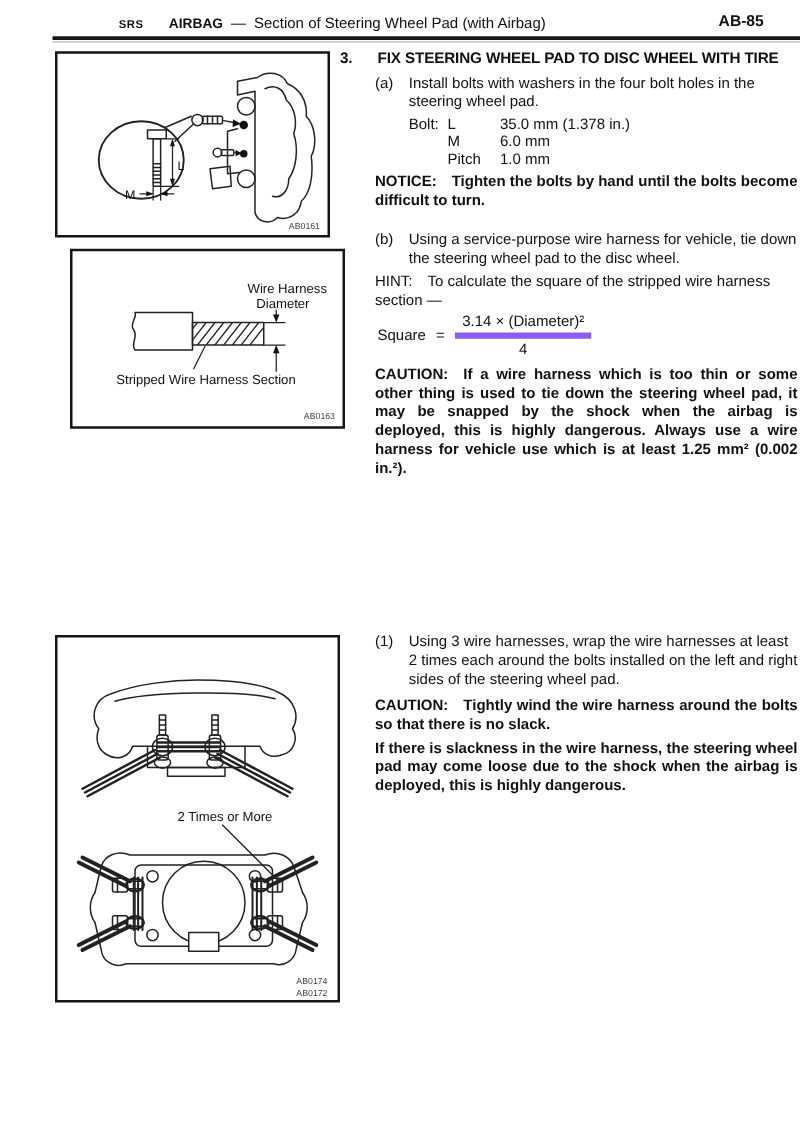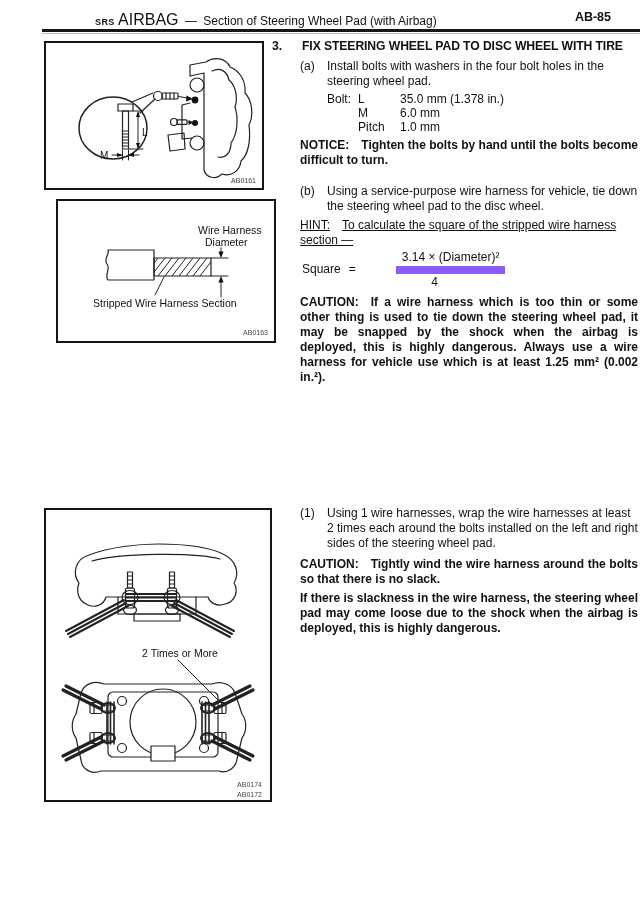--- a/index.html
+++ b/index.html
@@ -5,21 +5,21 @@
   html,body { margin:0; padding:0; }
   body {
     width:640px; height:904px; background:#ffffff; color:#111;
     font-family:"Liberation Sans", sans-serif; position:relative; overflow:hidden;
   }
   .page { position:absolute; inset:0; background:#fff; }
 
   
   .header-title { position:absolute; left:95px; top:11px; font-size:12px; white-space:nowrap; }
   .srs { font-size:9px; font-weight:700; letter-spacing:.4px; }
-  .hdr-bold { font-weight:400; font-size:16px; }
+  .hdr-bold { font-weight:700; font-size:11px;margin-left:17px; }
   .hdr-sep { padding:0 3px; }
   .page-num { position:absolute; right:29px; top:10px; font-weight:700; font-size:12.5px; }
   .rule1 { position:absolute; left:42px; right:0; top:29px; height:3px; background:#161616; }
   .rule2 { position:absolute; left:42px; right:0; top:33px; height:1px; background:#b5b5b5; }
 
   
   .figbox { position:absolute; border:2px solid #151515; background:#fff; }
   .figbox svg { display:block; width:100%; height:100%; }
   #fig1 { left:44px; top:41px;  width:216px; height:145px; }
   #fig2 { left:56px; top:199px; width:216px; height:140px; }
@@ -40,24 +40,24 @@
   .spec { margin:3px 0 0 55px; }
   .spec-row { display:flex; line-height:14px; }
   .sp-label { flex:0 0 31px; }
   .sp-name  { flex:0 0 42px; }
   .p-notice { margin:4px 0 0 28px; }
   .plabel { margin-right:12px; }
   .grp-b { margin-top:16px; }
   .wire { display:flex; margin:3px 0 0 30px; }
   .wire .w-label { flex:0 0 83px; }
   .w-line2 { padding-left:18px; }
-  .p-hint { margin:4px 0 0 28px;text-decoration:underline; }
+  .p-hint { margin:4px 0 0 28px; }
   .formula { margin:2px 0 0 30px; display:flex; align-items:center; gap:8px; }
   .frac { text-align:center; display:inline-block; }
-  .frac .fnum { display:block; padding:0 6px 2px; border-bottom:8px solid #8b5cf6; line-height:14px;margin-left:32px; }
+  .frac .fnum { display:block; padding:0 6px 2px; border-bottom:5px solid #8b5cf6; line-height:14px; }
   .frac .fden { display:block; line-height:14px; padding-top:1px; }
   .p-caution { margin:6px 0 0 28px; }
   .p-caution2 { margin:4px 0 0 28px; }
 </style>
 </head>
 <body>
 
 <div class="page">
 
   <div class="header-title">
@@ -321,21 +321,21 @@
     </div>
 
     <p class="p-caution bold just">
       <span class="plabel">CAUTION:</span><span>If a wire harness which is too thin or some other thing is used to tie down the steering wheel pad, it may be snapped by the shock when the airbag is deployed, this is highly dangerous. Always use a wire harness for vehicle use which is at least 1.25 mm² (0.002 in.²).</span>
     </p>
   </div>
 
   <div class="col2">
     <div class="hang" style="margin-top:0;">
       <span class="lbl">(1)</span>
-      <span>Using 1 wire harnesses, wrap the wire harnesses at least 2 times each around the bolts installed on the left and right sides of the steering wheel pad.</span>
+      <span>Using 3 wire harnesses, wrap the wire harnesses at least 2 times each around the bolts installed on the left and right sides of the steering wheel pad.</span>
     </div>
     <p class="p-caution bold just">
       <span class="plabel">CAUTION:</span><span>Tightly wind the wire harness around the bolts so that there is no slack.</span>
     </p>
     <p class="p-caution2 bold just">If there is slackness in the wire harness, the steering wheel pad may come loose due to the shock when the airbag is deployed, this is highly dangerous.</p>
   </div>
 
 </div>
 
 </body></html>

